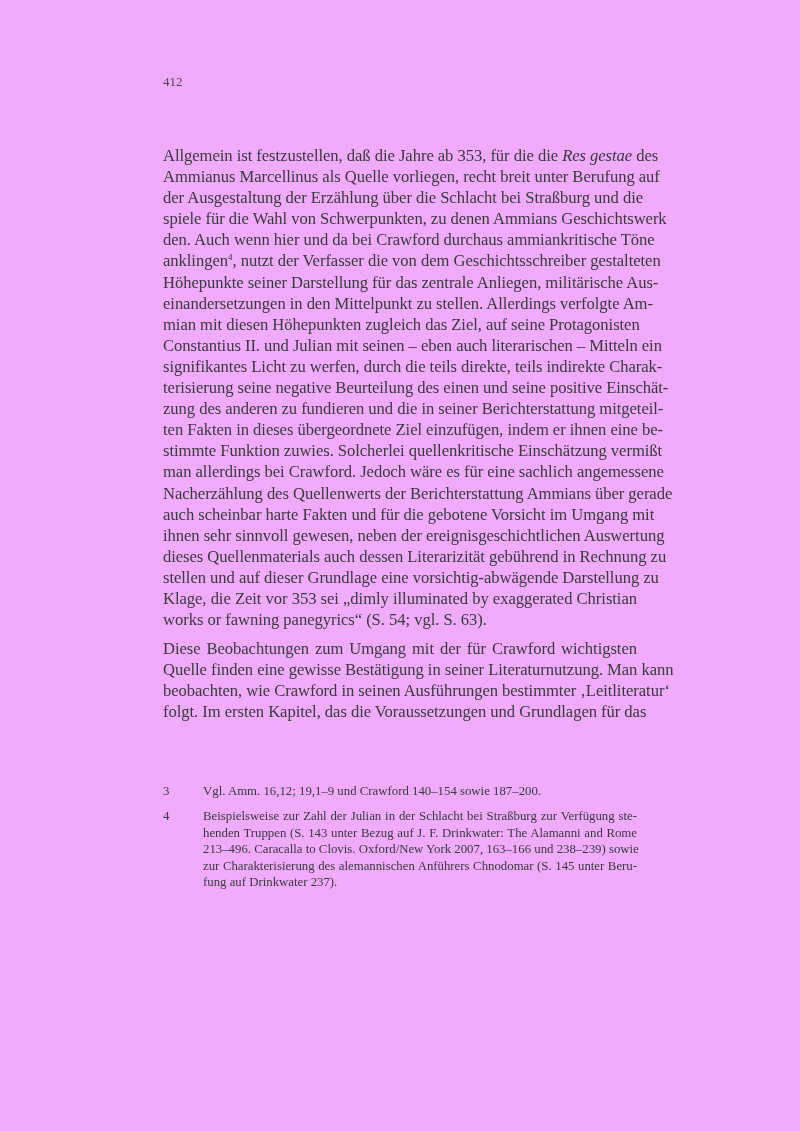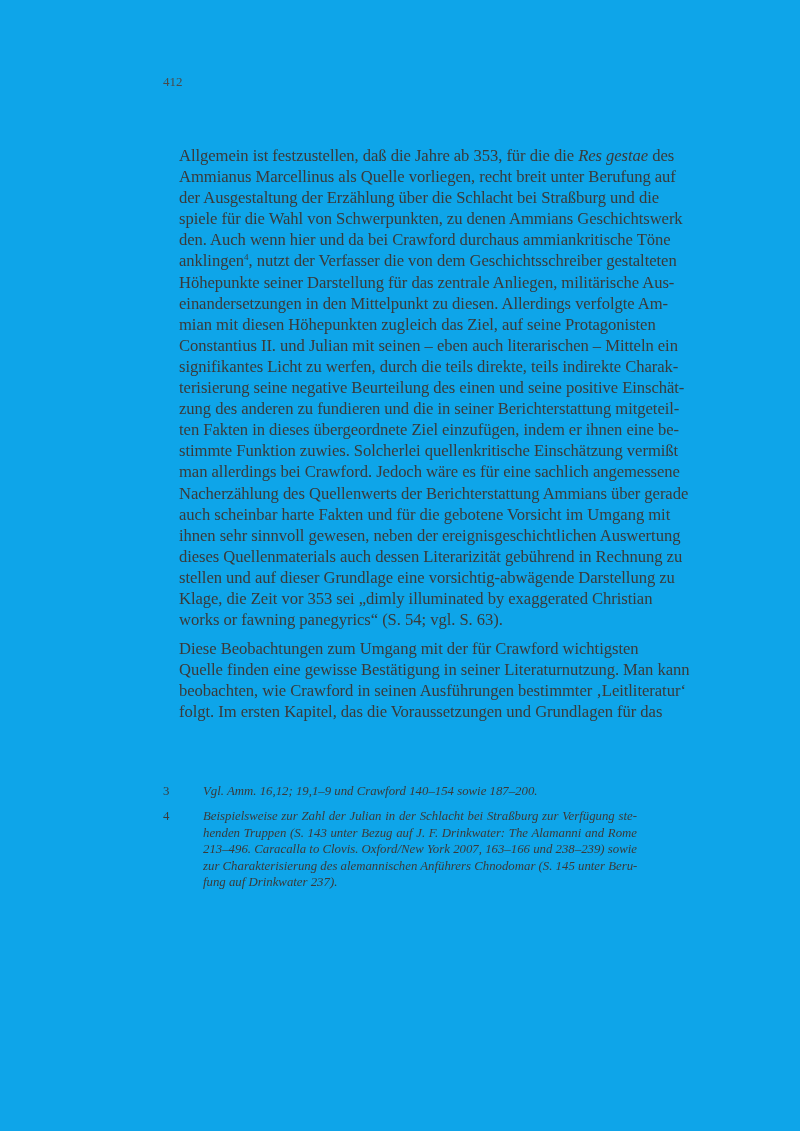--- a/index.html
+++ b/index.html
@@ -1,35 +1,35 @@
 <!DOCTYPE html>
 <html><head>
 <meta charset="utf-8">
 <style>
   html, body { margin: 0; padding: 0; background: #ffffff; }
   body { width: 800px; height: 1131px; position: relative; overflow: hidden;
          font-family: "Liberation Serif", "DejaVu Serif", serif; color: #3a3a3a; }
-  .page { position: absolute; left: 0; top: 0; width: 800px; height: 1131px; background: #0ea5e9; }
+  .page { position: absolute; left: 0; top: 0; width: 800px; height: 1131px; background: #f0abfc; }
   .running-head { position: absolute; top: 74px; left: 163px; width: 474px; height: 20px;
                   font-size: 13px; color: #4a4a4a; }
   .page-number { position: absolute; left: 0; top: 0; }
   .author { position: absolute; left: 0; width: 100%; text-align: center; top: 2px; font-size: 12.5px; }
   .body-text { position: absolute; left: 163px; width: 474px; top: 145px; }
   .line { display: block; height: 21.1px; line-height: 21.1px; font-size: 16.6px;
           text-align: justify; text-align-last: justify; white-space: nowrap;
-          letter-spacing: -0.05px; margin-left: 16px; }
+          letter-spacing: -0.05px; }
   .line.last { text-align-last: left; }
   .para-gap { height: 8px; }
   .line sup { font-size: 9px; line-height: 0; vertical-align: 6px; }
   .line i { font-style: italic; }
   .footnotes { position: absolute; left: 163px; width: 474px; top: 783px; }
   .fn { position: relative; font-size: 12.8px; line-height: 16.4px; margin-bottom: 9px; }
   .fn-num { position: absolute; left: 0; top: 0; }
   .fn-body { margin-left: 40px; }
-  .fn-line { display: block; text-align: justify; text-align-last: justify; white-space: nowrap; font-style: italic; }
+  .fn-line { display: block; text-align: justify; text-align-last: justify; white-space: nowrap; }
   .fn-line.last { text-align-last: left; }
 </style>
 </head>
 <body>
 
 <div class="page">
 
   <div class="running-head">
     <span class="page-number">412</span>
   </div>
@@ -37,21 +37,21 @@
   <div class="body-text">
 
     <div>
       <span class="line"><span>Allgemein ist festzustellen, daß die Jahre ab 353, für die die </span><i>Res gestae</i><span> des</span></span>
       <span class="line">Ammianus Marcellinus als Quelle vorliegen, recht breit unter Berufung auf</span>
       <span class="line">der Ausgestaltung der Erzählung über die Schlacht bei Straßburg und die</span>
       <span class="line">spiele für die Wahl von Schwerpunkten, zu denen Ammians Geschichtswerk</span>
       <span class="line">den. Auch wenn hier und da bei Crawford durchaus ammiankritische Töne</span>
       <span class="line"><span>anklingen</span><sup>4</sup><span>, nutzt der Verfasser die von dem Geschichtsschreiber gestalteten</span></span>
       <span class="line">Höhepunkte seiner Darstellung für das zentrale Anliegen, militärische Aus-</span>
-      <span class="line">einandersetzungen in den Mittelpunkt zu diesen. Allerdings verfolgte Am-</span>
+      <span class="line">einandersetzungen in den Mittelpunkt zu stellen. Allerdings verfolgte Am-</span>
       <span class="line">mian mit diesen Höhepunkten zugleich das Ziel, auf seine Protagonisten</span>
       <span class="line">Constantius II. und Julian mit seinen – eben auch literarischen – Mitteln ein</span>
       <span class="line">signifikantes Licht zu werfen, durch die teils direkte, teils indirekte Charak-</span>
       <span class="line">terisierung seine negative Beurteilung des einen und seine positive Einschät-</span>
       <span class="line">zung des anderen zu fundieren und die in seiner Berichterstattung mitgeteil-</span>
       <span class="line">ten Fakten in dieses übergeordnete Ziel einzufügen, indem er ihnen eine be-</span>
       <span class="line">stimmte Funktion zuwies. Solcherlei quellenkritische Einschätzung vermißt</span>
       <span class="line">man allerdings bei Crawford. Jedoch wäre es für eine sachlich angemessene</span>
       <span class="line">Nacherzählung des Quellenwerts der Berichterstattung Ammians über gerade</span>
       <span class="line">auch scheinbar harte Fakten und für die gebotene Vorsicht im Umgang mit</span>

